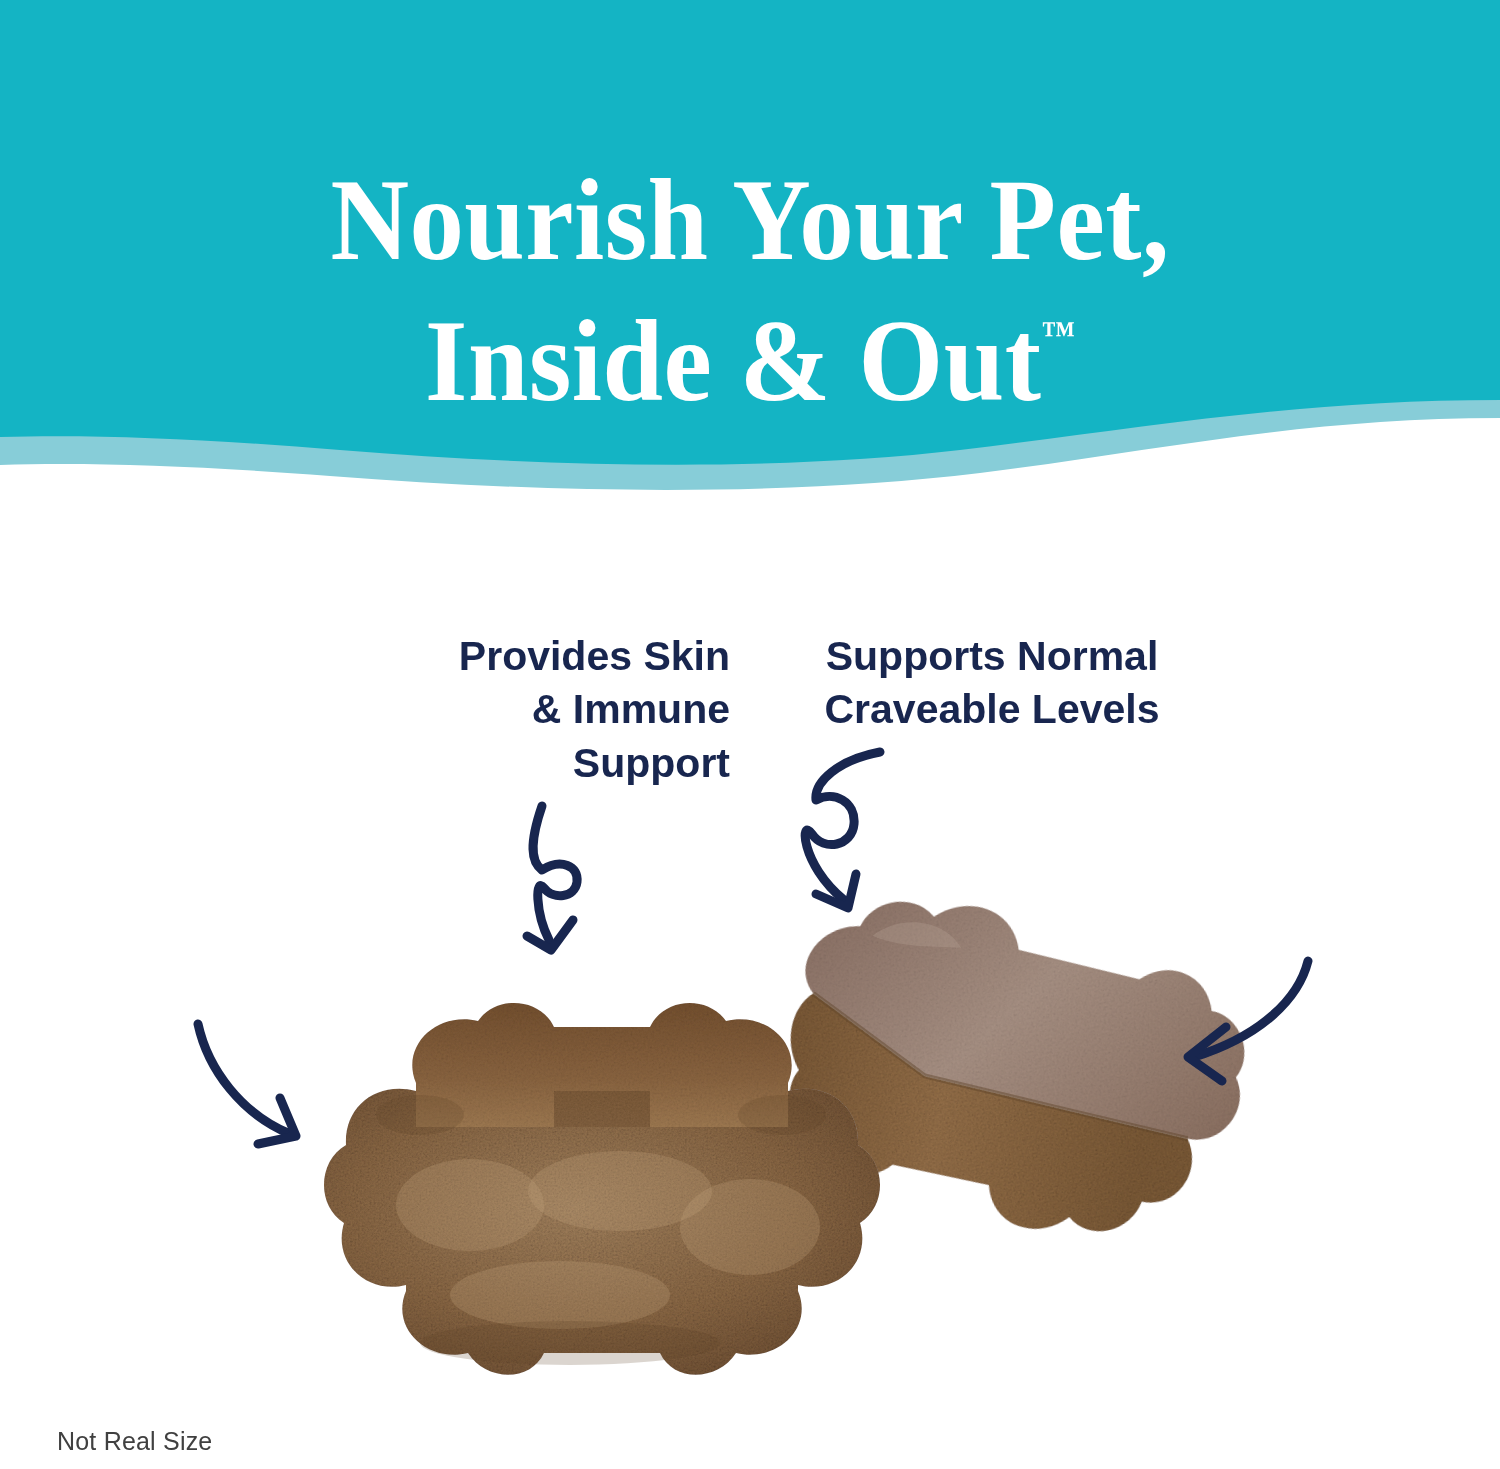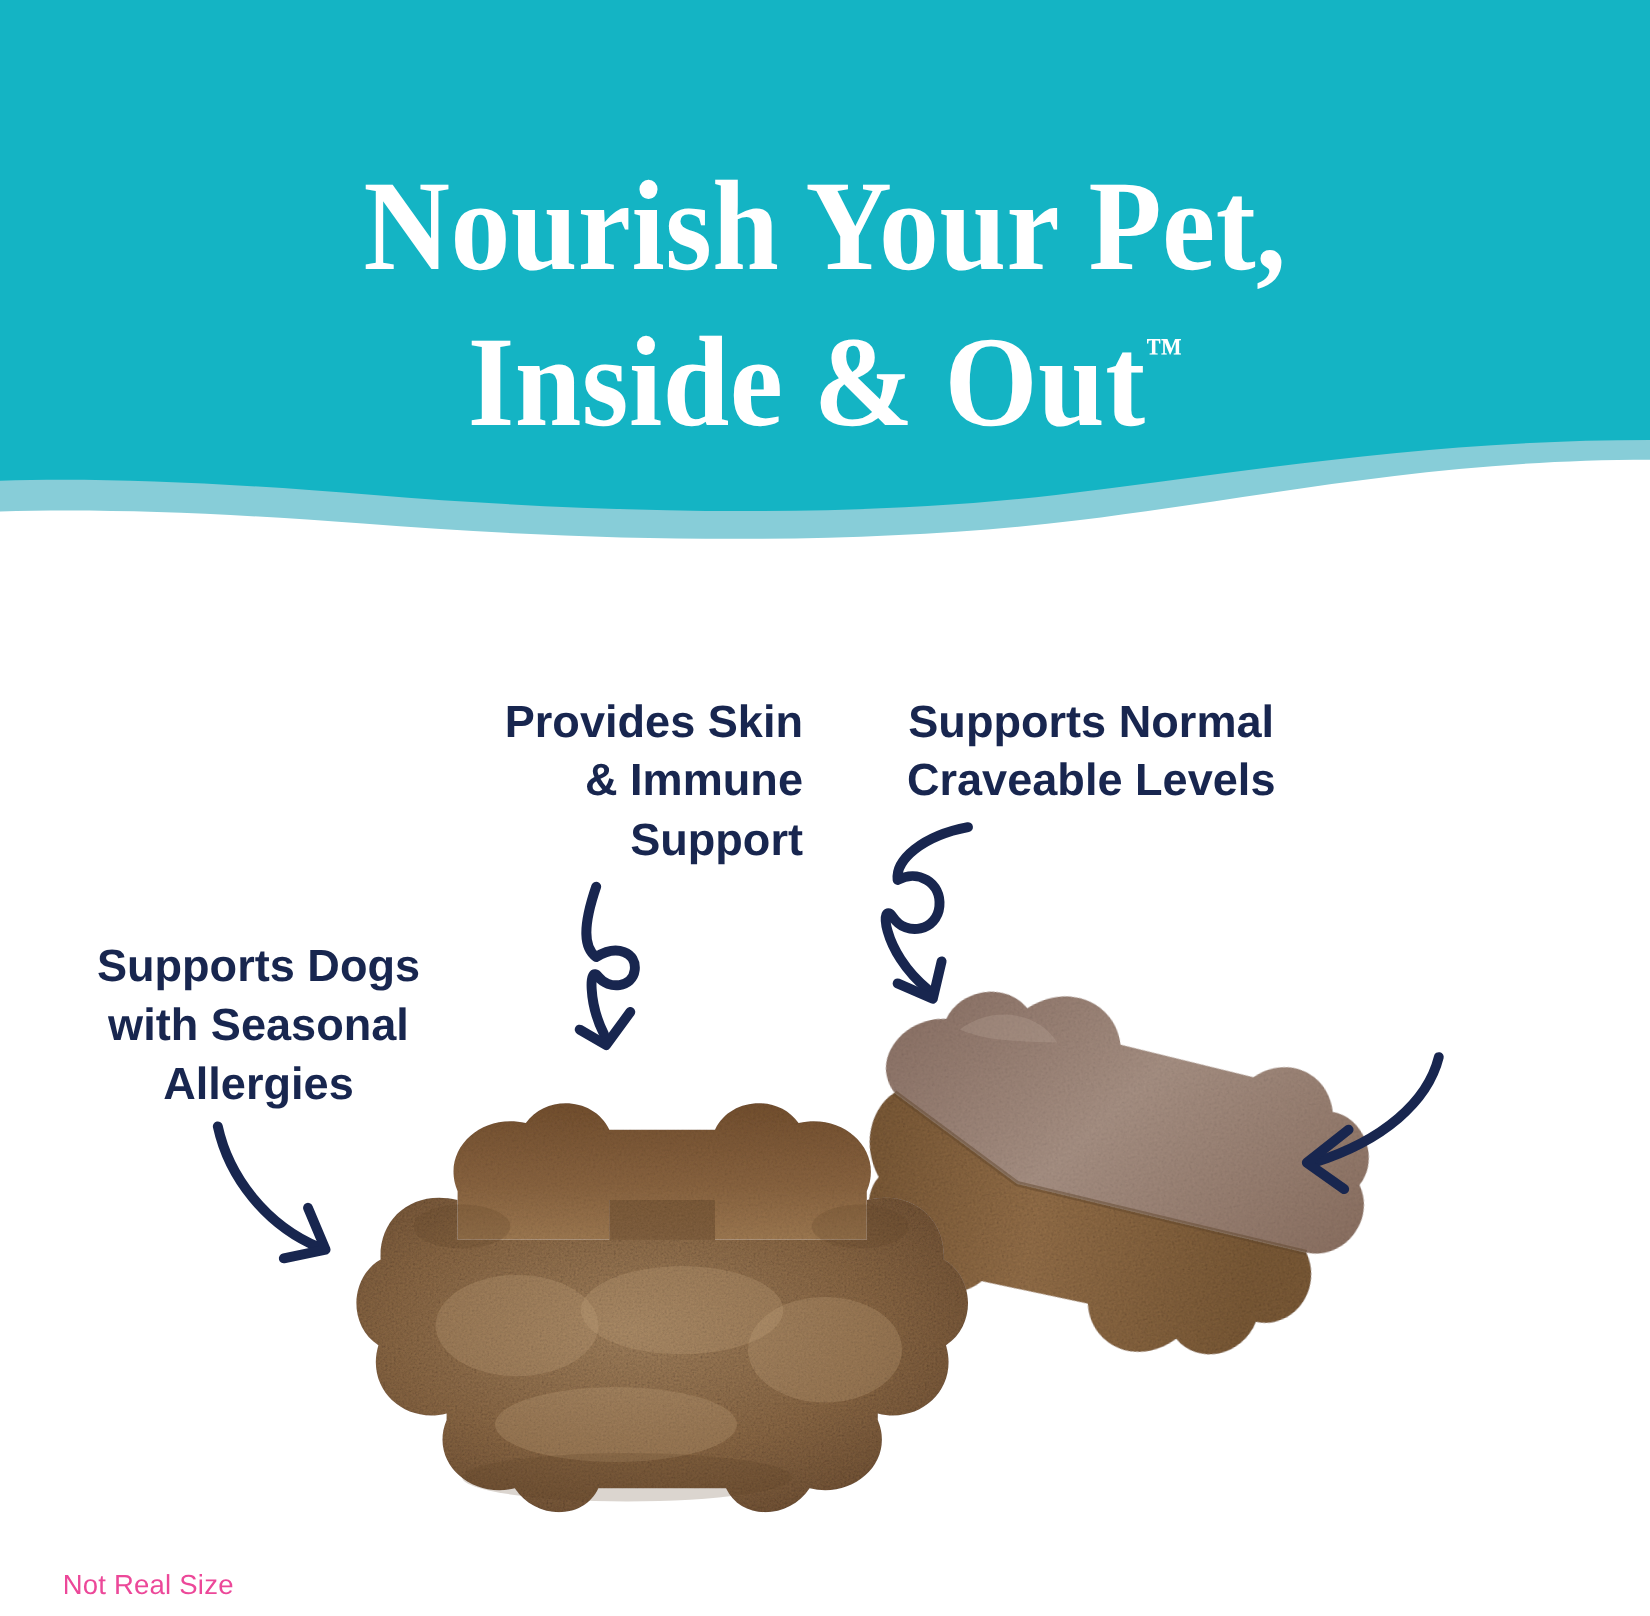--- a/index.html
+++ b/index.html
@@ -28,21 +28,21 @@
     position: absolute;
     left: 0;
     top: 0;
     width: 1500px;
     height: 500px;
     display: block;
   }
   #header-title {
     position: absolute;
     left: 0;
-    top: 59px;
+    top: 72px;
     width: 1500px;
     text-align: center;
     color: #ffffff;
     font-family: "Liberation Serif", "DejaVu Serif", serif;
     font-weight: bold;
     font-size: 117px;
     line-height: 1.20;
     letter-spacing: 0.5px;
     z-index: 4;
     -webkit-font-smoothing: antialiased;
@@ -95,21 +95,21 @@
     height: 520px;
     z-index: 3;
   }
   #treats-svg { width: 100%; height: 100%; display: block; }
 
   
   #footnote {
     position: absolute;
     left: 57px;
     top: 1427px;
-    color: #ec4899;
+    color: #404040;
     font-family: "Liberation Sans", sans-serif;
     font-size: 25px;
     font-weight: normal;
     letter-spacing: 0.2px;
     z-index: 6;
   }
 </style>
 </head>
 <body>
 
@@ -264,23 +264,20 @@
 
   <svg class="arrow-svg" id="arrow-histamine" viewBox="0 0 160 190">
     <path fill="none" stroke="#18264F" stroke-width="9" stroke-linecap="round" stroke-linejoin="round" d="M108,4
              C66,12 42,34 44,52
              C62,42 84,54 82,76
              C80,98 52,104 40,86
              C28,68 28,116 72,152"></path>
     <path fill="none" stroke="#18264F" stroke-width="9" stroke-linecap="round" stroke-linejoin="round" d="M44,146 L76,160 L84,126"></path>
   </svg>
 
-  <div class="callout" id="callout-seasonal">Supports Dogs
-with Seasonal
-Allergies</div>
 
   <svg class="arrow-svg" id="arrow-seasonal" viewBox="0 0 160 150">
     <path fill="none" stroke="#18264F" stroke-width="9" stroke-linecap="round" stroke-linejoin="round" d="M18,14 C28,60 62,104 110,124"></path>
     <path fill="none" stroke="#18264F" stroke-width="9" stroke-linecap="round" stroke-linejoin="round" d="M100,88 L116,126 L78,134"></path>
   </svg>
 
 
   <svg class="arrow-svg" id="arrow-bacon" viewBox="0 0 200 150">
     <path fill="none" stroke="#18264F" stroke-width="9" stroke-linecap="round" stroke-linejoin="round" d="M178,6 C168,46 128,82 64,102"></path>
     <path fill="none" stroke="#18264F" stroke-width="9" stroke-linecap="round" stroke-linejoin="round" d="M96,72 L58,102 L92,126"></path>

